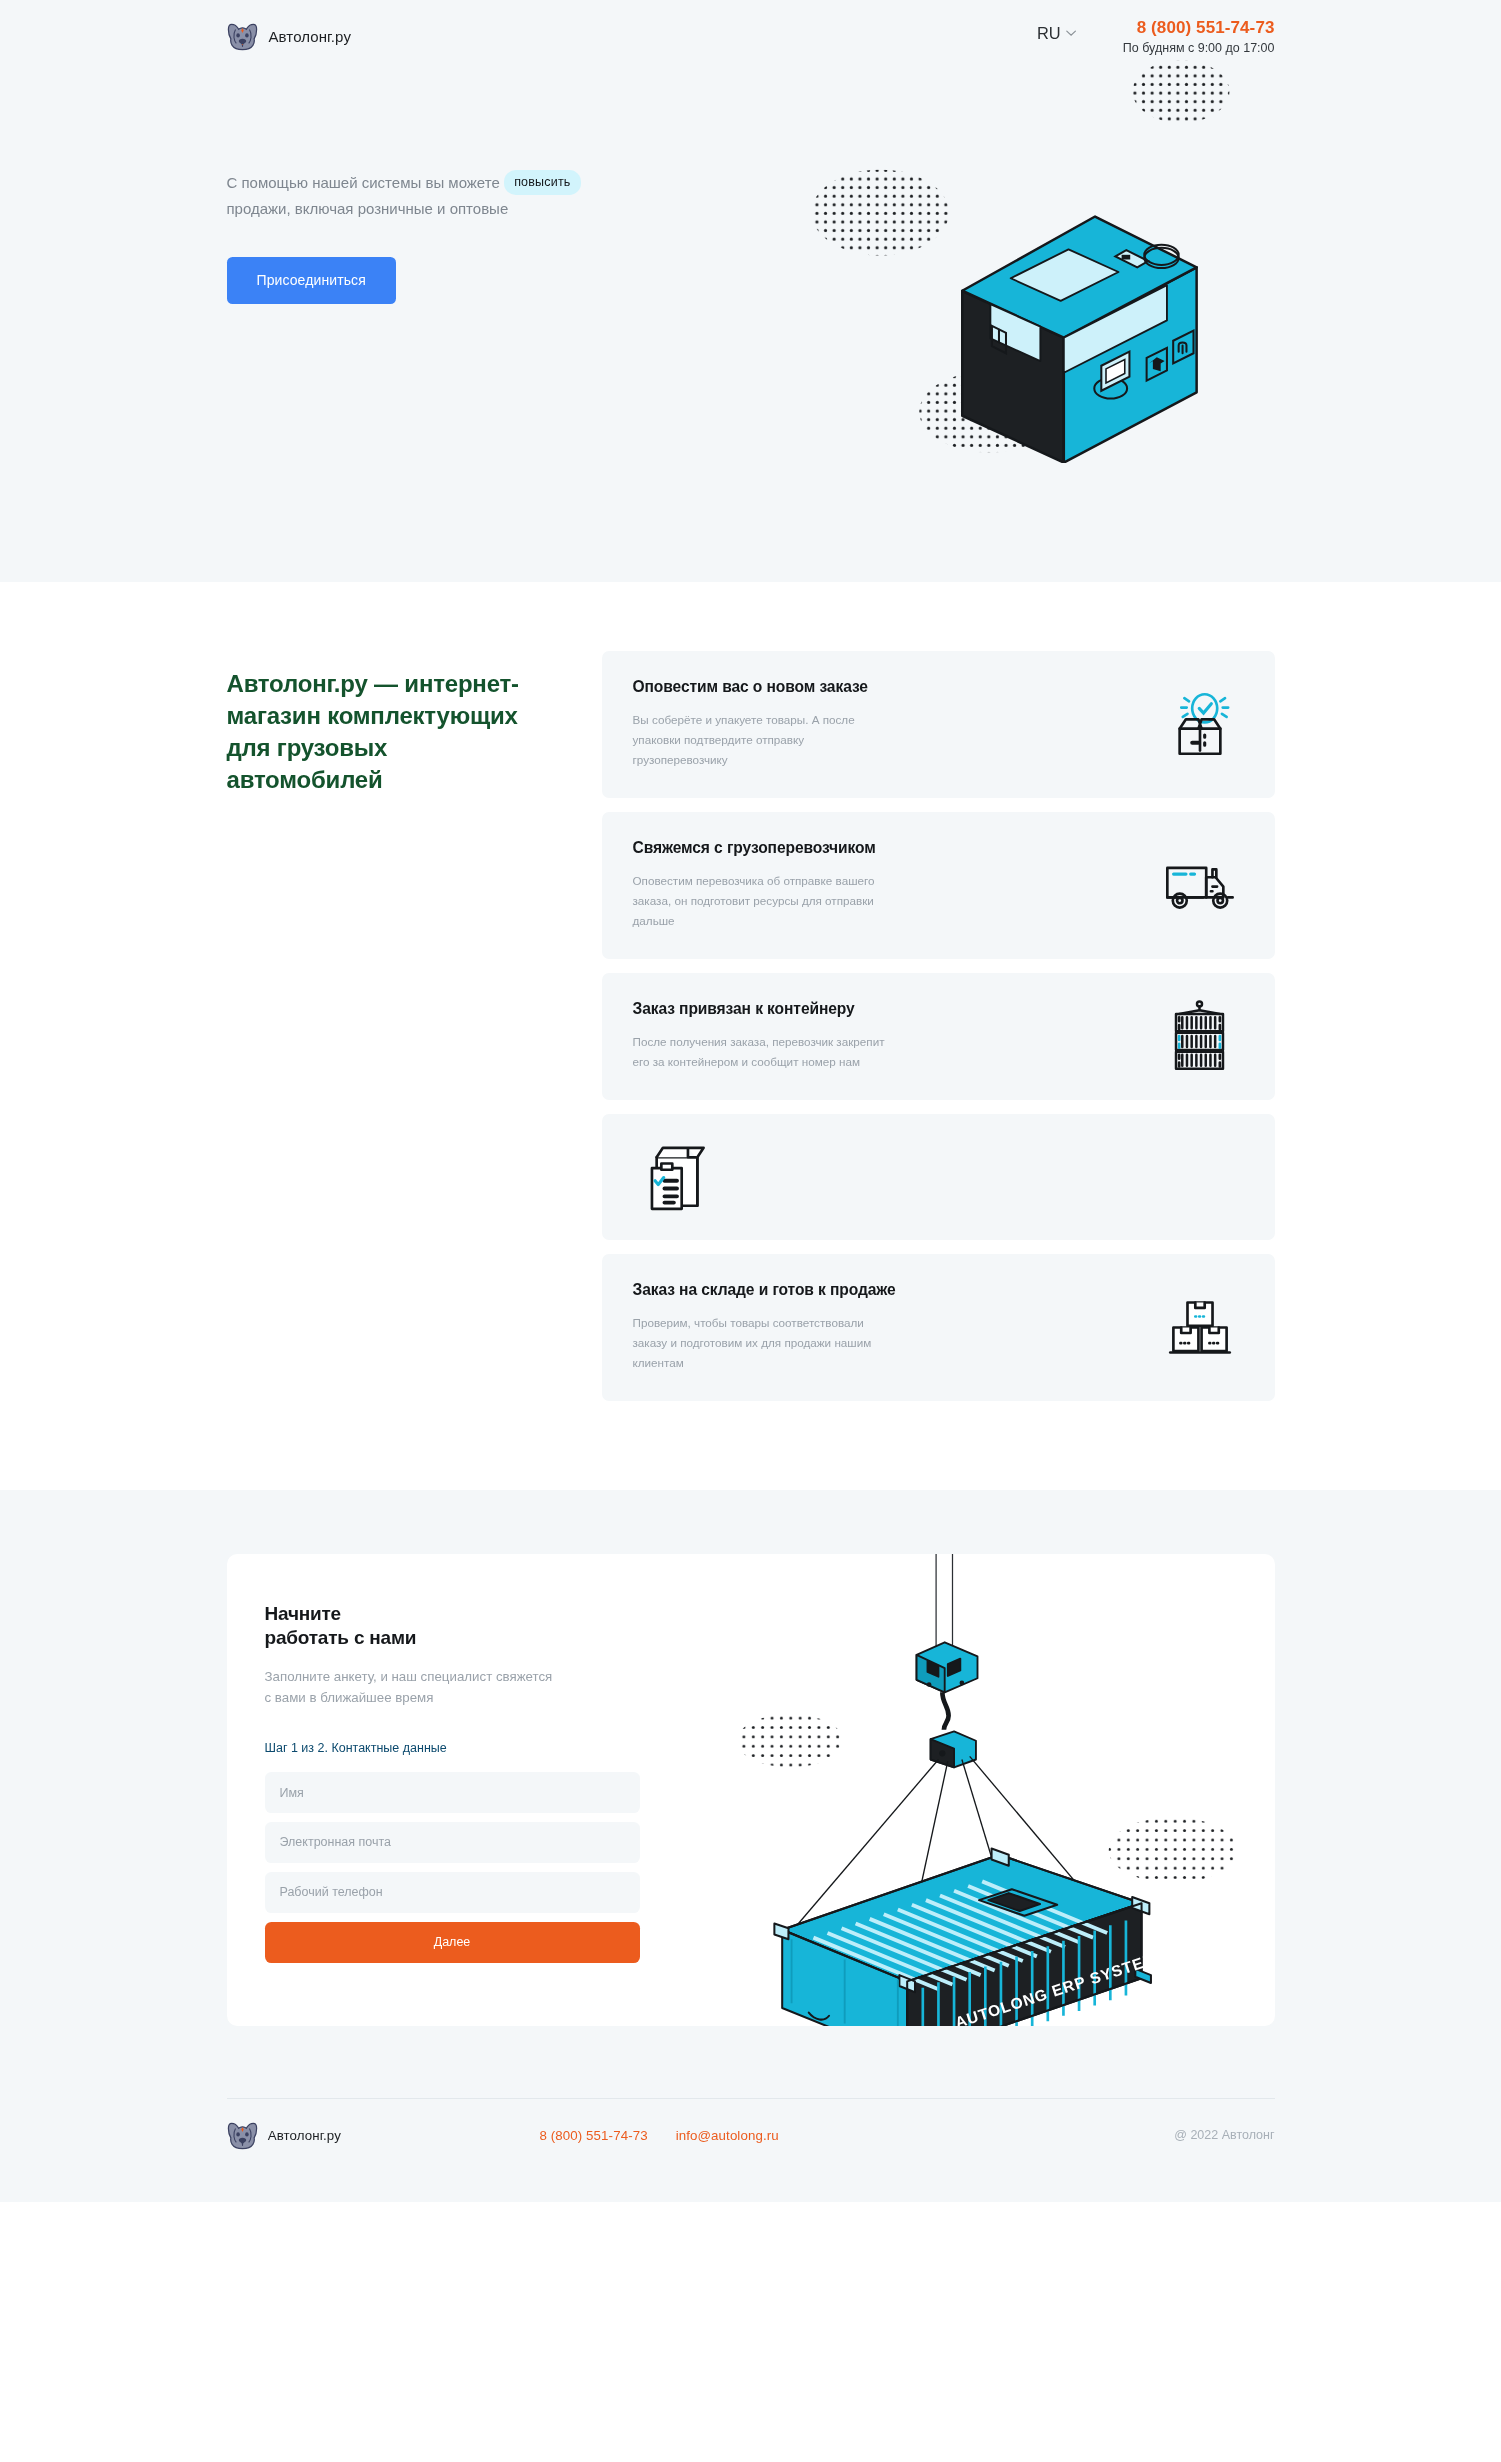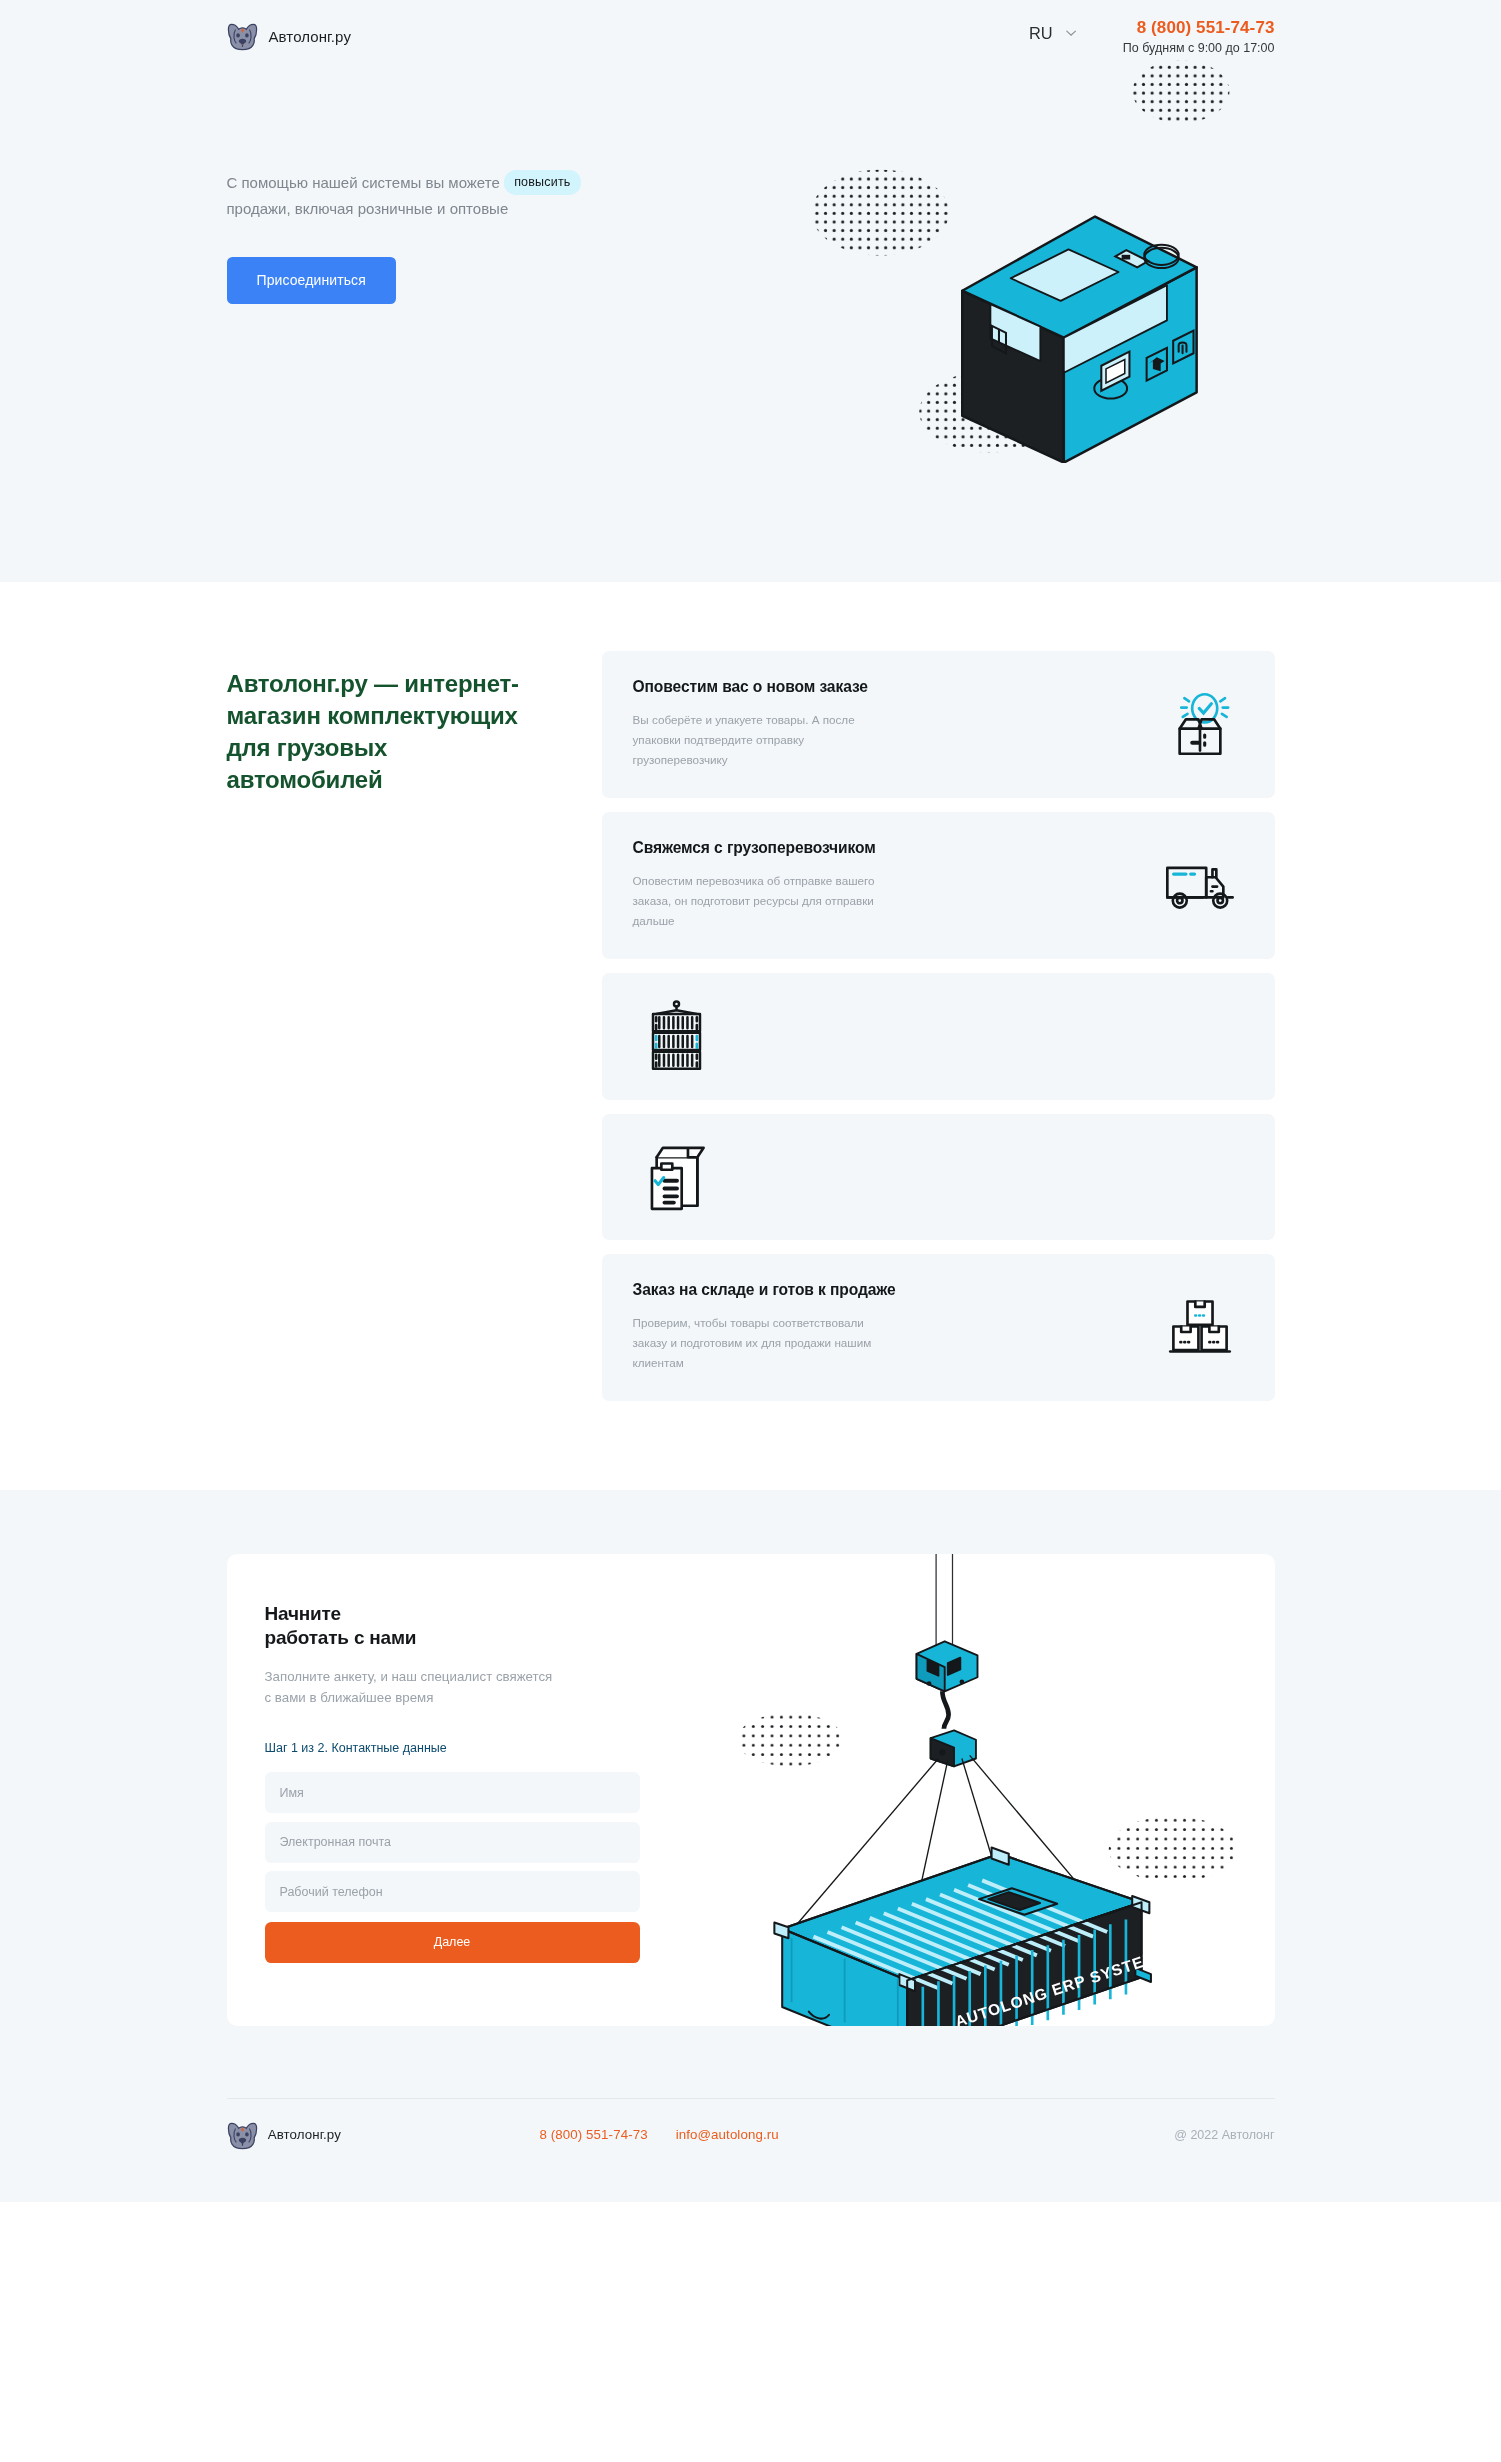--- a/index.html
+++ b/index.html
@@ -34,21 +34,21 @@
   .dog-logo { width: 31px; height: 30px; display: block; flex: none; }
   .brand-name { font-size: 15px; color: #1d2023; letter-spacing: 0.1px; }
 
   .topbar-right {
     margin-left: auto;
     display: flex;
     align-items: flex-start;
     gap: 47px;
   }
   .lang {
-    display: flex; align-items: center; gap: 13px;
+    display: flex; align-items: center; gap: 5px;
     font-size: 16.4px; color: #2b2f33; cursor: pointer;
     padding-top: 7.8px;
   }
   .lang svg { display: block; }
   .contact-block { text-align: right; padding-top: 1.6px; }
   .phone-top {
     font-size: 17px; font-weight: bold; color: #ec5c1e;
     letter-spacing: 0.1px; text-decoration: none; display: block;
     line-height: 1.22;
   }
@@ -343,20 +343,24 @@
                 <path d="M62 38h6M60 44h2"></path>
               </g>
               <g stroke="#17b5d8" stroke-width="4" stroke-linecap="round">
                 <path d="M12 22h16M34 22h5"></path>
               </g>
             </svg>
           </div>
         </div>
 
         <div class="feature-card">
+          <div class="fc-text">
+            <div class="fc-title">Заказ привязан к контейнеру</div>
+            <div class="fc-desc">После получения заказа, перевозчик закрепит его за контейнером и сообщит номер нам</div>
+          </div>
           <div class="fc-icon">
             <svg width="63" height="72" viewBox="0 0 80 92">
               <g fill="none" stroke="#15181b" stroke-width="3.2" stroke-linejoin="round" stroke-linecap="round">
                 <circle cx="40" cy="5" r="3.2"></circle>
                 <path d="M40 8v5M14 18l26-5 26 5"></path>
                 <rect x="10" y="18" width="60" height="22"></rect>
                 <rect x="10" y="42" width="60" height="22"></rect>
                 <rect x="10" y="66" width="60" height="22"></rect>
                 <path d="M18 22v14M24 22v14M30 22v14M36 22v14M42 22v14M48 22v14M54 22v14M60 22v14"></path>
                 <path d="M18 46v14M24 46v14M30 46v14M36 46v14M42 46v14M48 46v14M54 46v14M60 46v14"></path>

